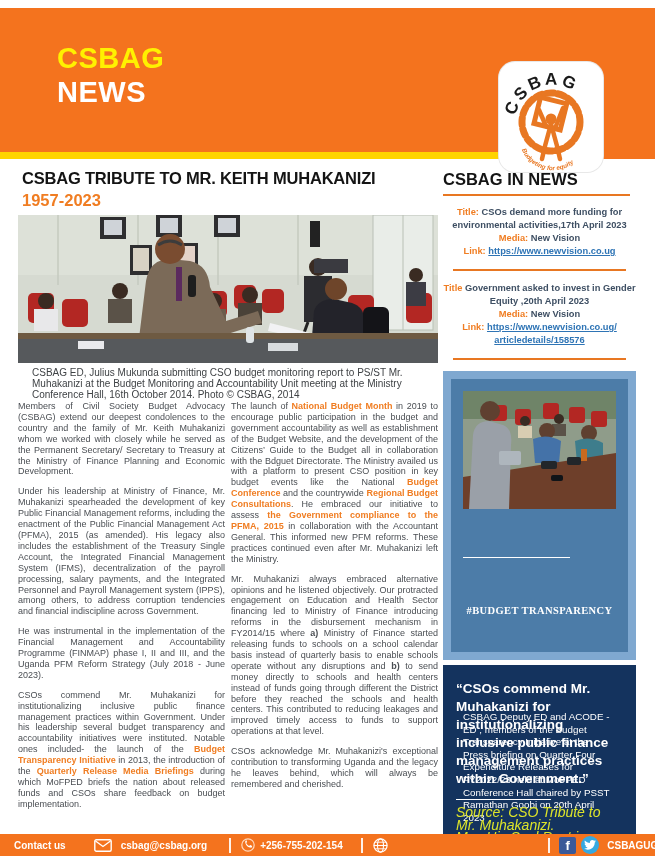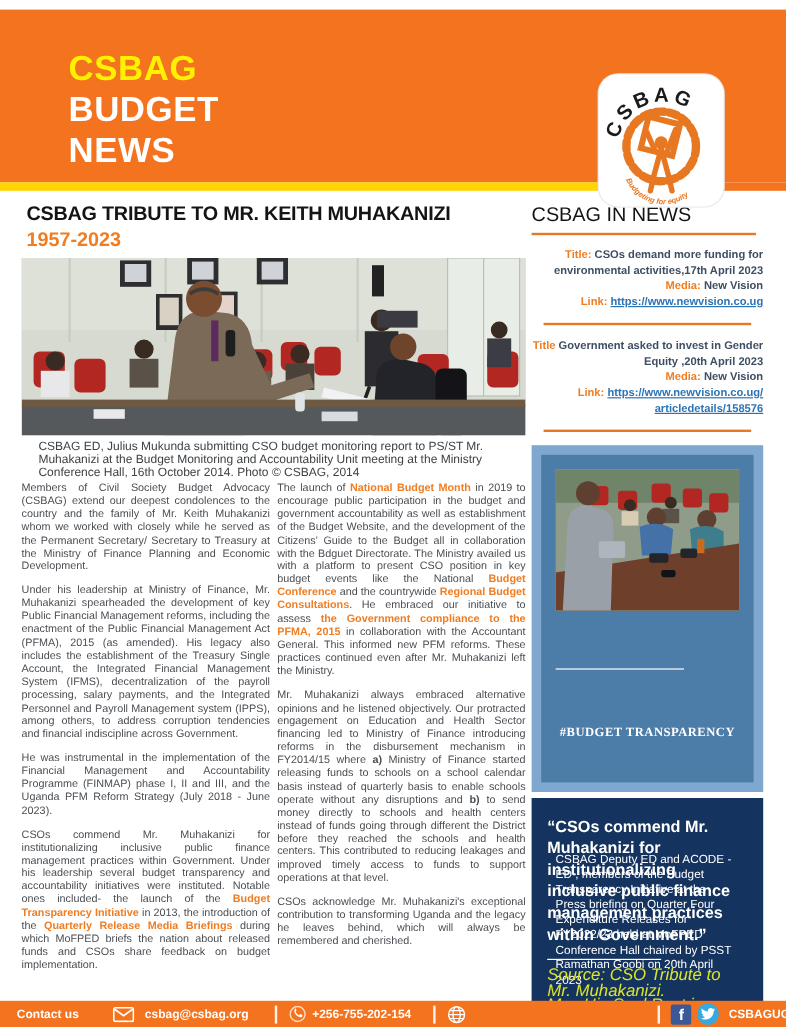--- a/index.html
+++ b/index.html
@@ -24,23 +24,23 @@
 
   .body-col{position:absolute;top:401px;width:207px;font-size:9px;line-height:10.9px;color:#4a4e53;text-align:justify;}
   .col1{left:18px;}
   .col2{left:231px;}
   .body-col p{margin:0 0 9px 0;}
   .hl{color:#F07D22;font-weight:700;}
   .b{font-weight:700;}
 
   
   .sidebar{position:absolute;left:443px;top:170px;width:193px;}
-  .sidebar-heading{font-size:16.5px;font-weight:400;color:#141414;margin:0;}
+  .sidebar-heading{font-size:16.5px;font-weight:700;color:#141414;margin:0;}
   .heading-rule{border:none;border-top:2px solid #E87722;width:187px;margin:5px 0 10px 0;}
-  .news-item{text-align:right;font-size:9.3px;line-height:13px;color:#3E4F63;font-weight:700;}
+  .news-item{text-align:center;font-size:9.3px;line-height:13px;color:#3E4F63;font-weight:700;}
   .news-label{color:#F07D22;font-weight:700;}
   .news-link{color:#2E74B5;text-decoration:underline;font-weight:700;overflow-wrap:anywhere;cursor:pointer;}
   .news-sep{border:none;border-top:2px solid #E87722;width:173px;margin:11px auto 11px auto;}
 
   .photo-card{width:193px;height:289px;background:#7FA8D0;box-sizing:border-box;padding:8px;margin-top:2px;}
   .photo-card-inner{background:#4C7CA8;width:100%;height:100%;box-sizing:border-box;padding:12px;display:flex;flex-direction:column;gap:39px;}
   .card-photo{width:100%;height:118px;overflow:hidden;background:#8d9b88;flex:none;}
   .card-rule{border:none;border-top:1.5px solid #fff;width:70%;margin:9px auto 0 0;}
   .card-rule.r2{width:100%;margin:7px 0 0 0;}
   .hashtag{color:#fff;font-weight:800;font-size:10.5px;text-align:center;letter-spacing:.4px;margin-top:8px;font-family:"Liberation Serif","DejaVu Serif",serif;}
@@ -60,21 +60,20 @@
   svg{display:block;}
 </style>
 </head>
 <body>
 
 <div class="page">
 
   <div class="header">
     <div class="masthead">
       <div class="l1">CSBAG</div>
-      <div class="l2">BUDGET</div>
       <div class="l3">NEWS</div>
     </div>
   </div>
   <div class="yellow-strip"></div>
   <div class="orange-strip"></div>
 
   <div class="logo-box">
     <svg width="104" height="110" viewBox="0 0 104 110">
       <defs>
         <path id="arcTop" d="M16,58 A38,38 0 0 1 88,44" fill="none"></path>

